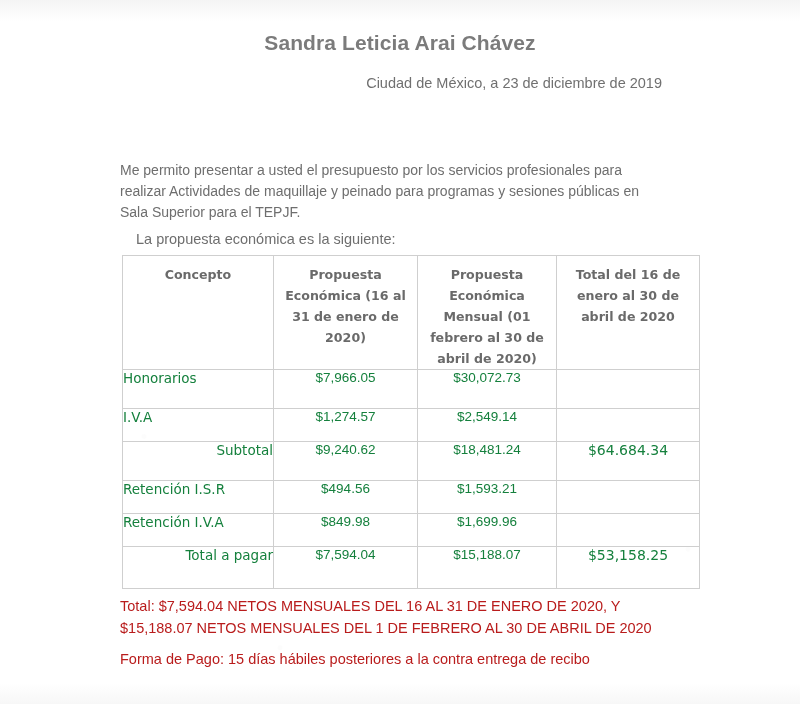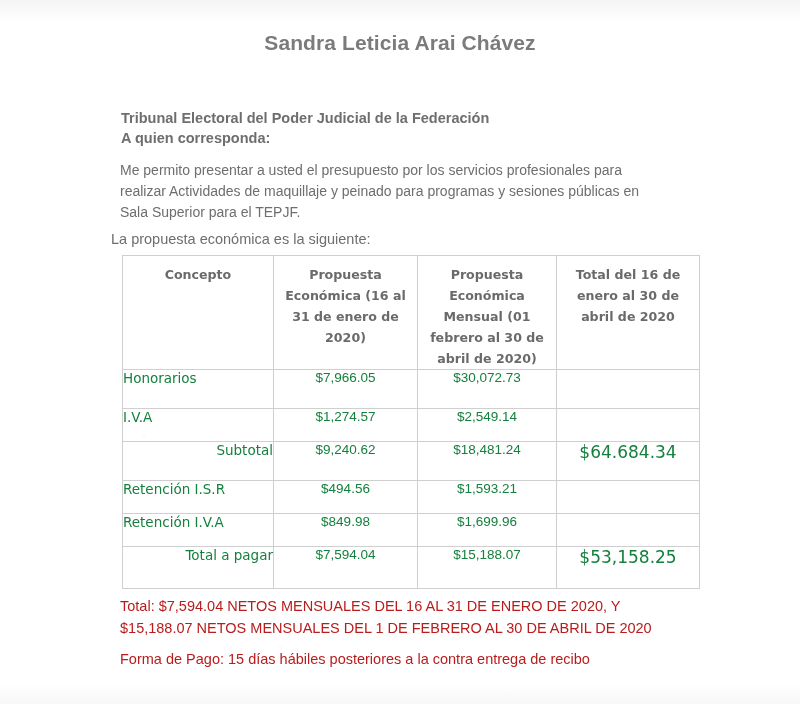--- a/index.html
+++ b/index.html
@@ -83,21 +83,21 @@
     left: 120px;
     top: 160px;
     width: 550px;
     font-size: 14px;
     line-height: 21px;
     color: #6e6e6e;
   }
 
   .para-lead {
     position: absolute;
-    left: 111px;
+    left: 136px;
     top: 231px;
     font-size: 14.5px;
     color: #6e6e6e;
     white-space: nowrap;
   }
 
   
   .quote-table {
     position: absolute;
     left: 122px;
@@ -139,21 +139,21 @@
   .cell-label.right { text-align: right; }
   .cell-num {
     font-size: 13.8px;
     color: #6e6e6e;
     text-align: center;
     padding: 7px 4px 0 4px;
     white-space: nowrap;
   }
   .cell-num.alt {
     font-family: "DejaVu Sans", sans-serif;
-    font-size: 17px;
+    font-size: 14px;
   }
   .row-tall td { height: 38px; }
   .row-mid td  { height: 32px; }
   .row-last td { height: 41px; }
 
   
   .footer-block {
     position: absolute;
     left: 120px;
     font-size: 14.5px;
@@ -166,25 +166,22 @@
 </style>
 </head>
 <body>
 
 <div class="page"></div>
 
 <div class="content">
 
   <div class="doc-title">Sandra Leticia Arai Chávez</div>
 
-
-  <div class="addressee">
-    <div>Tribunal Electoral del Poder Judicial de la Federación</div>
-    <div>A quien corresponda:</div>
-  </div>
+  <div class="date-line">Ciudad de México, a 23 de diciembre de 2019</div>
+
 
   <div class="para-intro">Me permito presentar a usted el presupuesto por los servicios profesionales para realizar Actividades de maquillaje y peinado para programas y sesiones públicas en Sala Superior para el TEPJF.</div>
 
   <div class="para-lead">La propuesta económica es la siguiente:</div>
 
   <table class="quote-table">
     <thead>
       <tr>
         <th style="width:140px;">Concepto</th>
         <th style="width:133px;">Propuesta Económica (16 al 31 de enero de 2020)</th>

